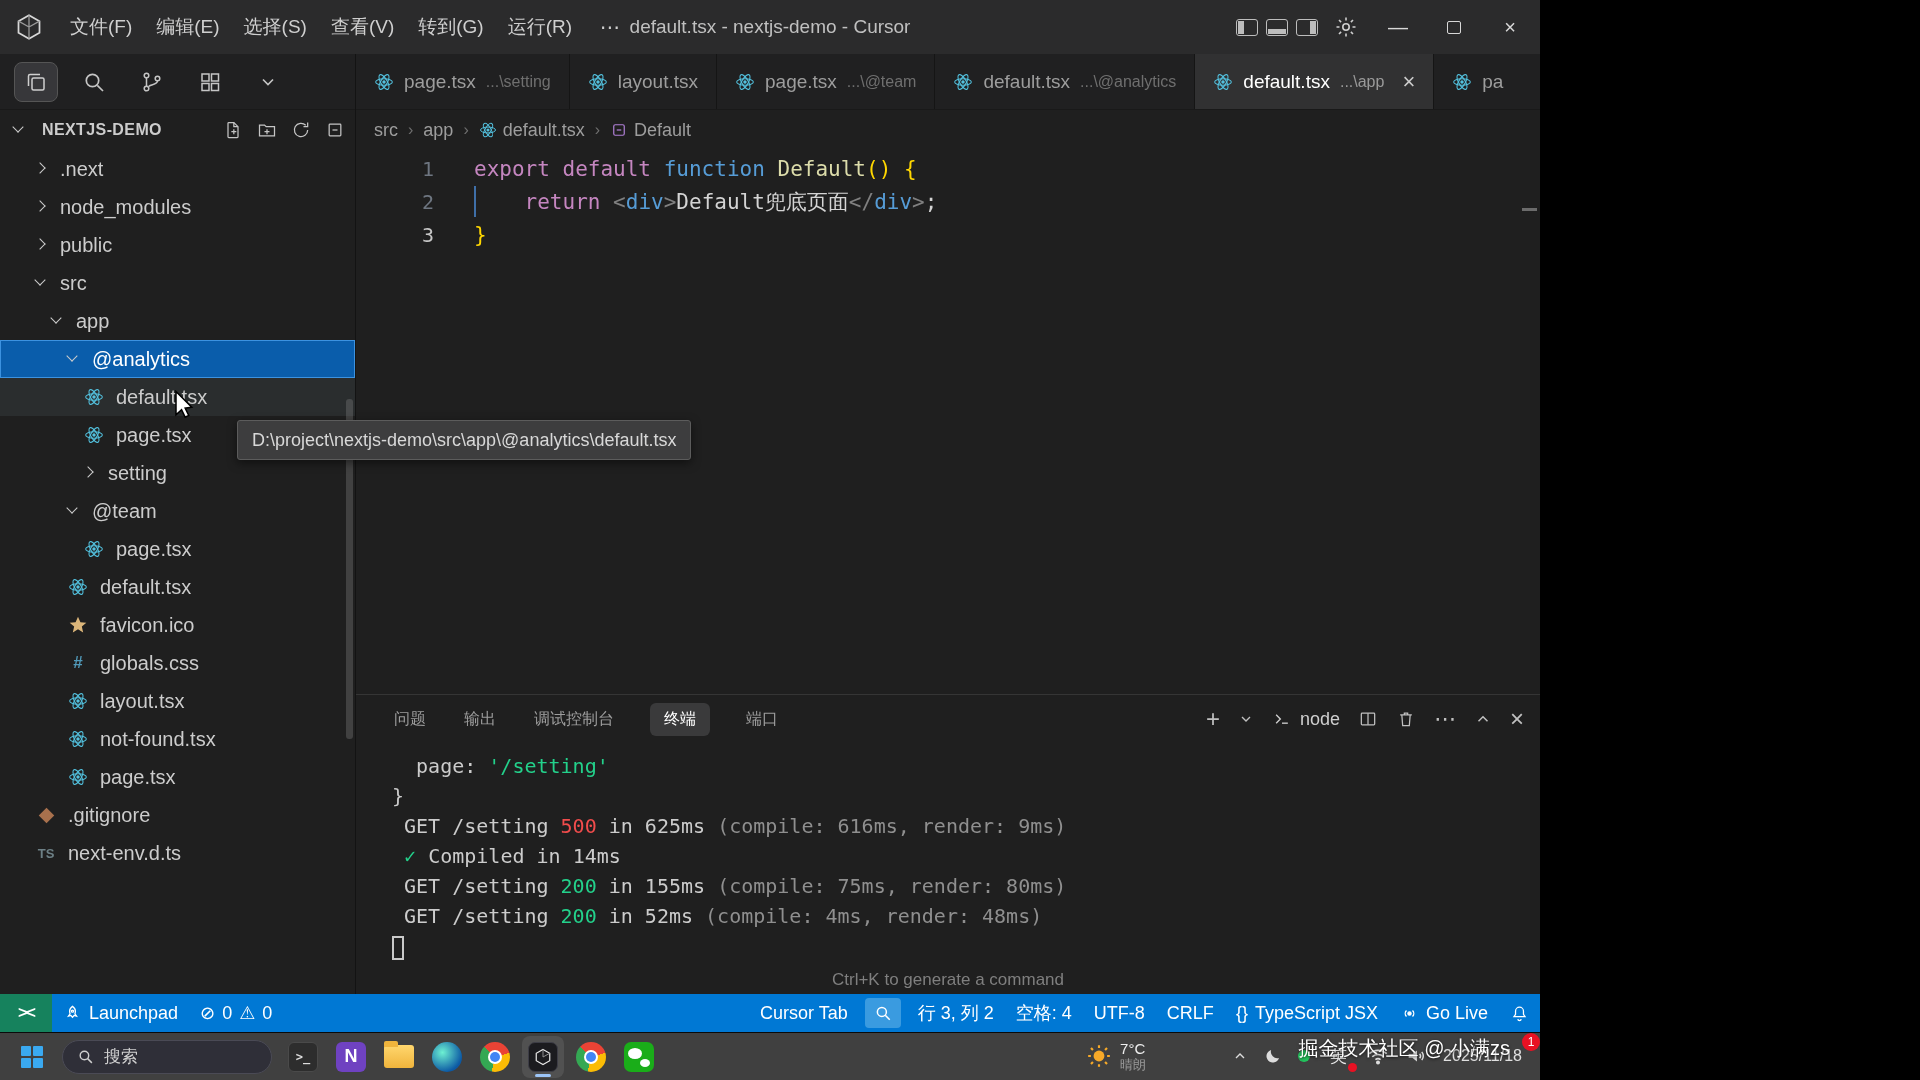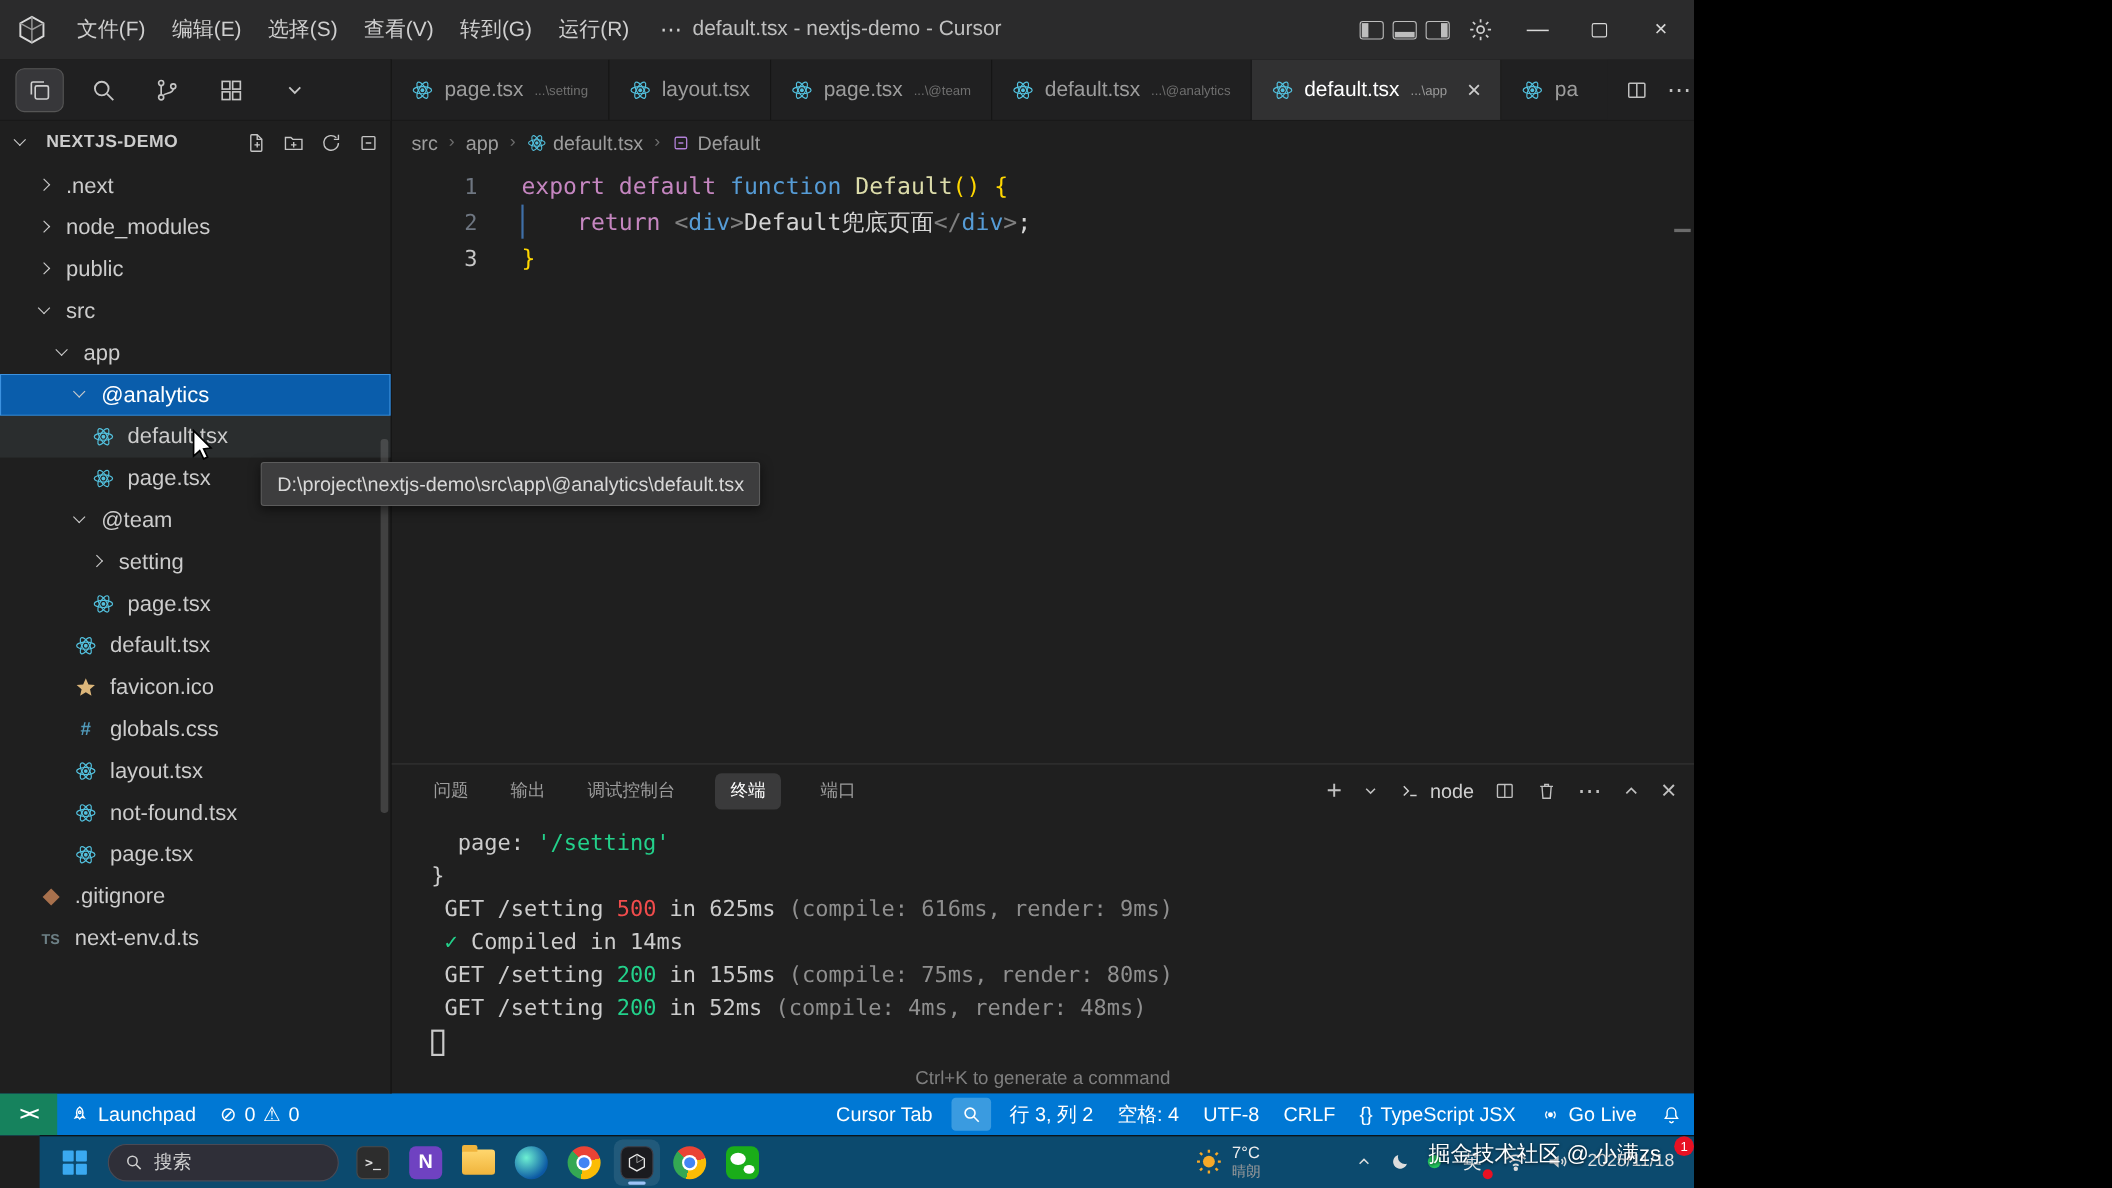--- a/index.html
+++ b/index.html
@@ -46,21 +46,21 @@
   .chev.down::before{transform:rotate(45deg);top:1px;}
   .sections{margin-top:auto;}
   .section-row{height:40px;display:flex;align-items:center;padding-left:12px;border-top:1px solid #2d2d2d;font-weight:bold;color:#c6c6c6;}
   .section-row .s-label{margin-left:6px;font-size:17px;letter-spacing:.6px;}
   .sidebar-scroll{position:absolute;right:2px;top:345px;width:7px;height:340px;background:rgba(130,130,130,.35);border-radius:3px;}
 
   
   .editor-col{flex:1;display:flex;flex-direction:column;min-width:0;background:#1f1f1f;}
   .tabbar{height:56px;background:#202021;border-bottom:1px solid #191919;display:flex;align-items:stretch;overflow:hidden;flex:none;}
   .tab{display:flex;align-items:center;gap:10px;padding:0 18px;border-right:1px solid #151515;font-size:19px;color:#9d9d9d;white-space:nowrap;}
-  .tab .dir{font-size:12px;color:#6f6f6f;}
+  .tab .dir{font-size:16px;color:#6f6f6f;}
   .tab.active{background:#313132;color:#ffffff;}
   .tab.active .dir{color:#9a9a9a;}
   .tab .tab-close{margin-left:8px;font-size:22px;color:#cccccc;line-height:1;}
   .tab.clipped{width:96px;overflow:hidden;border-right:none;padding-right:0;}
   .tab-actions{margin-left:auto;display:flex;align-items:center;gap:16px;padding:0 16px;color:#c0c0c0;flex:none;background:#202021;}
   .tab-actions .more{font-size:22px;}
   .breadcrumb{height:40px;display:flex;align-items:center;padding-left:18px;font-size:18px;color:#9d9d9d;gap:4px;flex:none;}
   .crumb{display:flex;align-items:center;gap:6px;}
   .crumb-sep{color:#6e6e6e;margin:0 6px;font-size:16px;}
 
@@ -91,21 +91,21 @@
 
   
   .statusbar{height:38px;background:#0078d4;display:flex;align-items:center;color:#ffffff;font-size:18px;flex:none;}
   .sb-remote{width:52px;height:38px;background:#16825d;display:flex;align-items:center;justify-content:center;font-weight:bold;font-size:17px;letter-spacing:-2px;}
   .sb-item{display:flex;align-items:center;gap:7px;padding:0 11px;height:100%;}
   .sb-glyph{font-size:18px;}
   .sb-right{margin-left:auto;display:flex;align-items:center;height:100%;}
   .sb-zoom{background:#3a9be0;border-radius:4px;height:30px;margin:0 6px;padding:0 9px;}
 
   
-  .taskbar{height:48px;background:#0c4a6e;border-top:1px solid #0a0a0a;display:flex;align-items:center;padding:0 12px;gap:10px;flex:none;position:relative;margin-left:36px;}
+  .taskbar{height:48px;background:#404040;border-top:1px solid #0a0a0a;display:flex;align-items:center;padding:0 12px;gap:10px;flex:none;position:relative;}
   .tb-start{width:40px;height:40px;display:flex;align-items:center;justify-content:center;}
   .start-grid{display:grid;grid-template-columns:10px 10px;grid-template-rows:10px 10px;gap:2px;}
   .start-grid i{background:#3aa9f0;border-radius:1px;}
   .tb-search{width:210px;height:34px;background:#2f2f38;border:1px solid #4a4a55;border-radius:17px;display:flex;align-items:center;gap:10px;padding:0 14px;color:#d0d0d0;font-size:17px;}
   .tb-apps{display:flex;align-items:center;gap:6px;}
   .tb-app{width:42px;height:42px;display:flex;align-items:center;justify-content:center;position:relative;border-radius:8px;}
   .tb-app.active{background:rgba(255,255,255,.09);}
   .app-underline{position:absolute;bottom:1px;left:50%;transform:translateX(-50%);width:16px;height:3px;border-radius:2px;background:#9cc4f7;}
   .app-terminal{width:30px;height:30px;border-radius:6px;background:#2d2d2d;border:1px solid #4a4a4a;color:#ddd;font:bold 12px "DejaVu Sans Mono",monospace;display:flex;align-items:center;justify-content:center;}
   .app-notepad{width:30px;height:30px;border-radius:6px;background:#6f42c1;color:#fff;font-weight:bold;font-size:18px;display:flex;align-items:center;justify-content:center;}
@@ -290,27 +290,27 @@
                 <g fill="none" stroke="#53c1de" stroke-width="1.3">
                   <ellipse cx="12" cy="12" rx="10" ry="3.9"></ellipse>
                   <ellipse cx="12" cy="12" rx="10" ry="3.9" transform="rotate(60 12 12)"></ellipse>
                   <ellipse cx="12" cy="12" rx="10" ry="3.9" transform="rotate(-60 12 12)"></ellipse>
                 </g>
                 <circle cx="12" cy="12" r="2.1" fill="#53c1de"></circle>
               </svg>
             </span>
             <span class="tree-label">page.tsx</span>
           </div>
+          <div class="tree-row" style="padding-left: 82px;">
+            <span class="chev"></span>
+            <span class="tree-label">setting</span>
+          </div>
           <div class="tree-row" style="padding-left: 66px;">
             <span class="chev down"></span>
             <span class="tree-label">@team</span>
-          </div>
-          <div class="tree-row" style="padding-left: 82px;">
-            <span class="chev"></span>
-            <span class="tree-label">setting</span>
           </div>
           <div class="tree-row" style="padding-left: 82px;">
             <span class="tree-ic">
               <svg width="20" height="20" viewBox="0 0 24 24">
                 <g fill="none" stroke="#53c1de" stroke-width="1.3">
                   <ellipse cx="12" cy="12" rx="10" ry="3.9"></ellipse>
                   <ellipse cx="12" cy="12" rx="10" ry="3.9" transform="rotate(60 12 12)"></ellipse>
                   <ellipse cx="12" cy="12" rx="10" ry="3.9" transform="rotate(-60 12 12)"></ellipse>
                 </g>
                 <circle cx="12" cy="12" r="2.1" fill="#53c1de"></circle>

